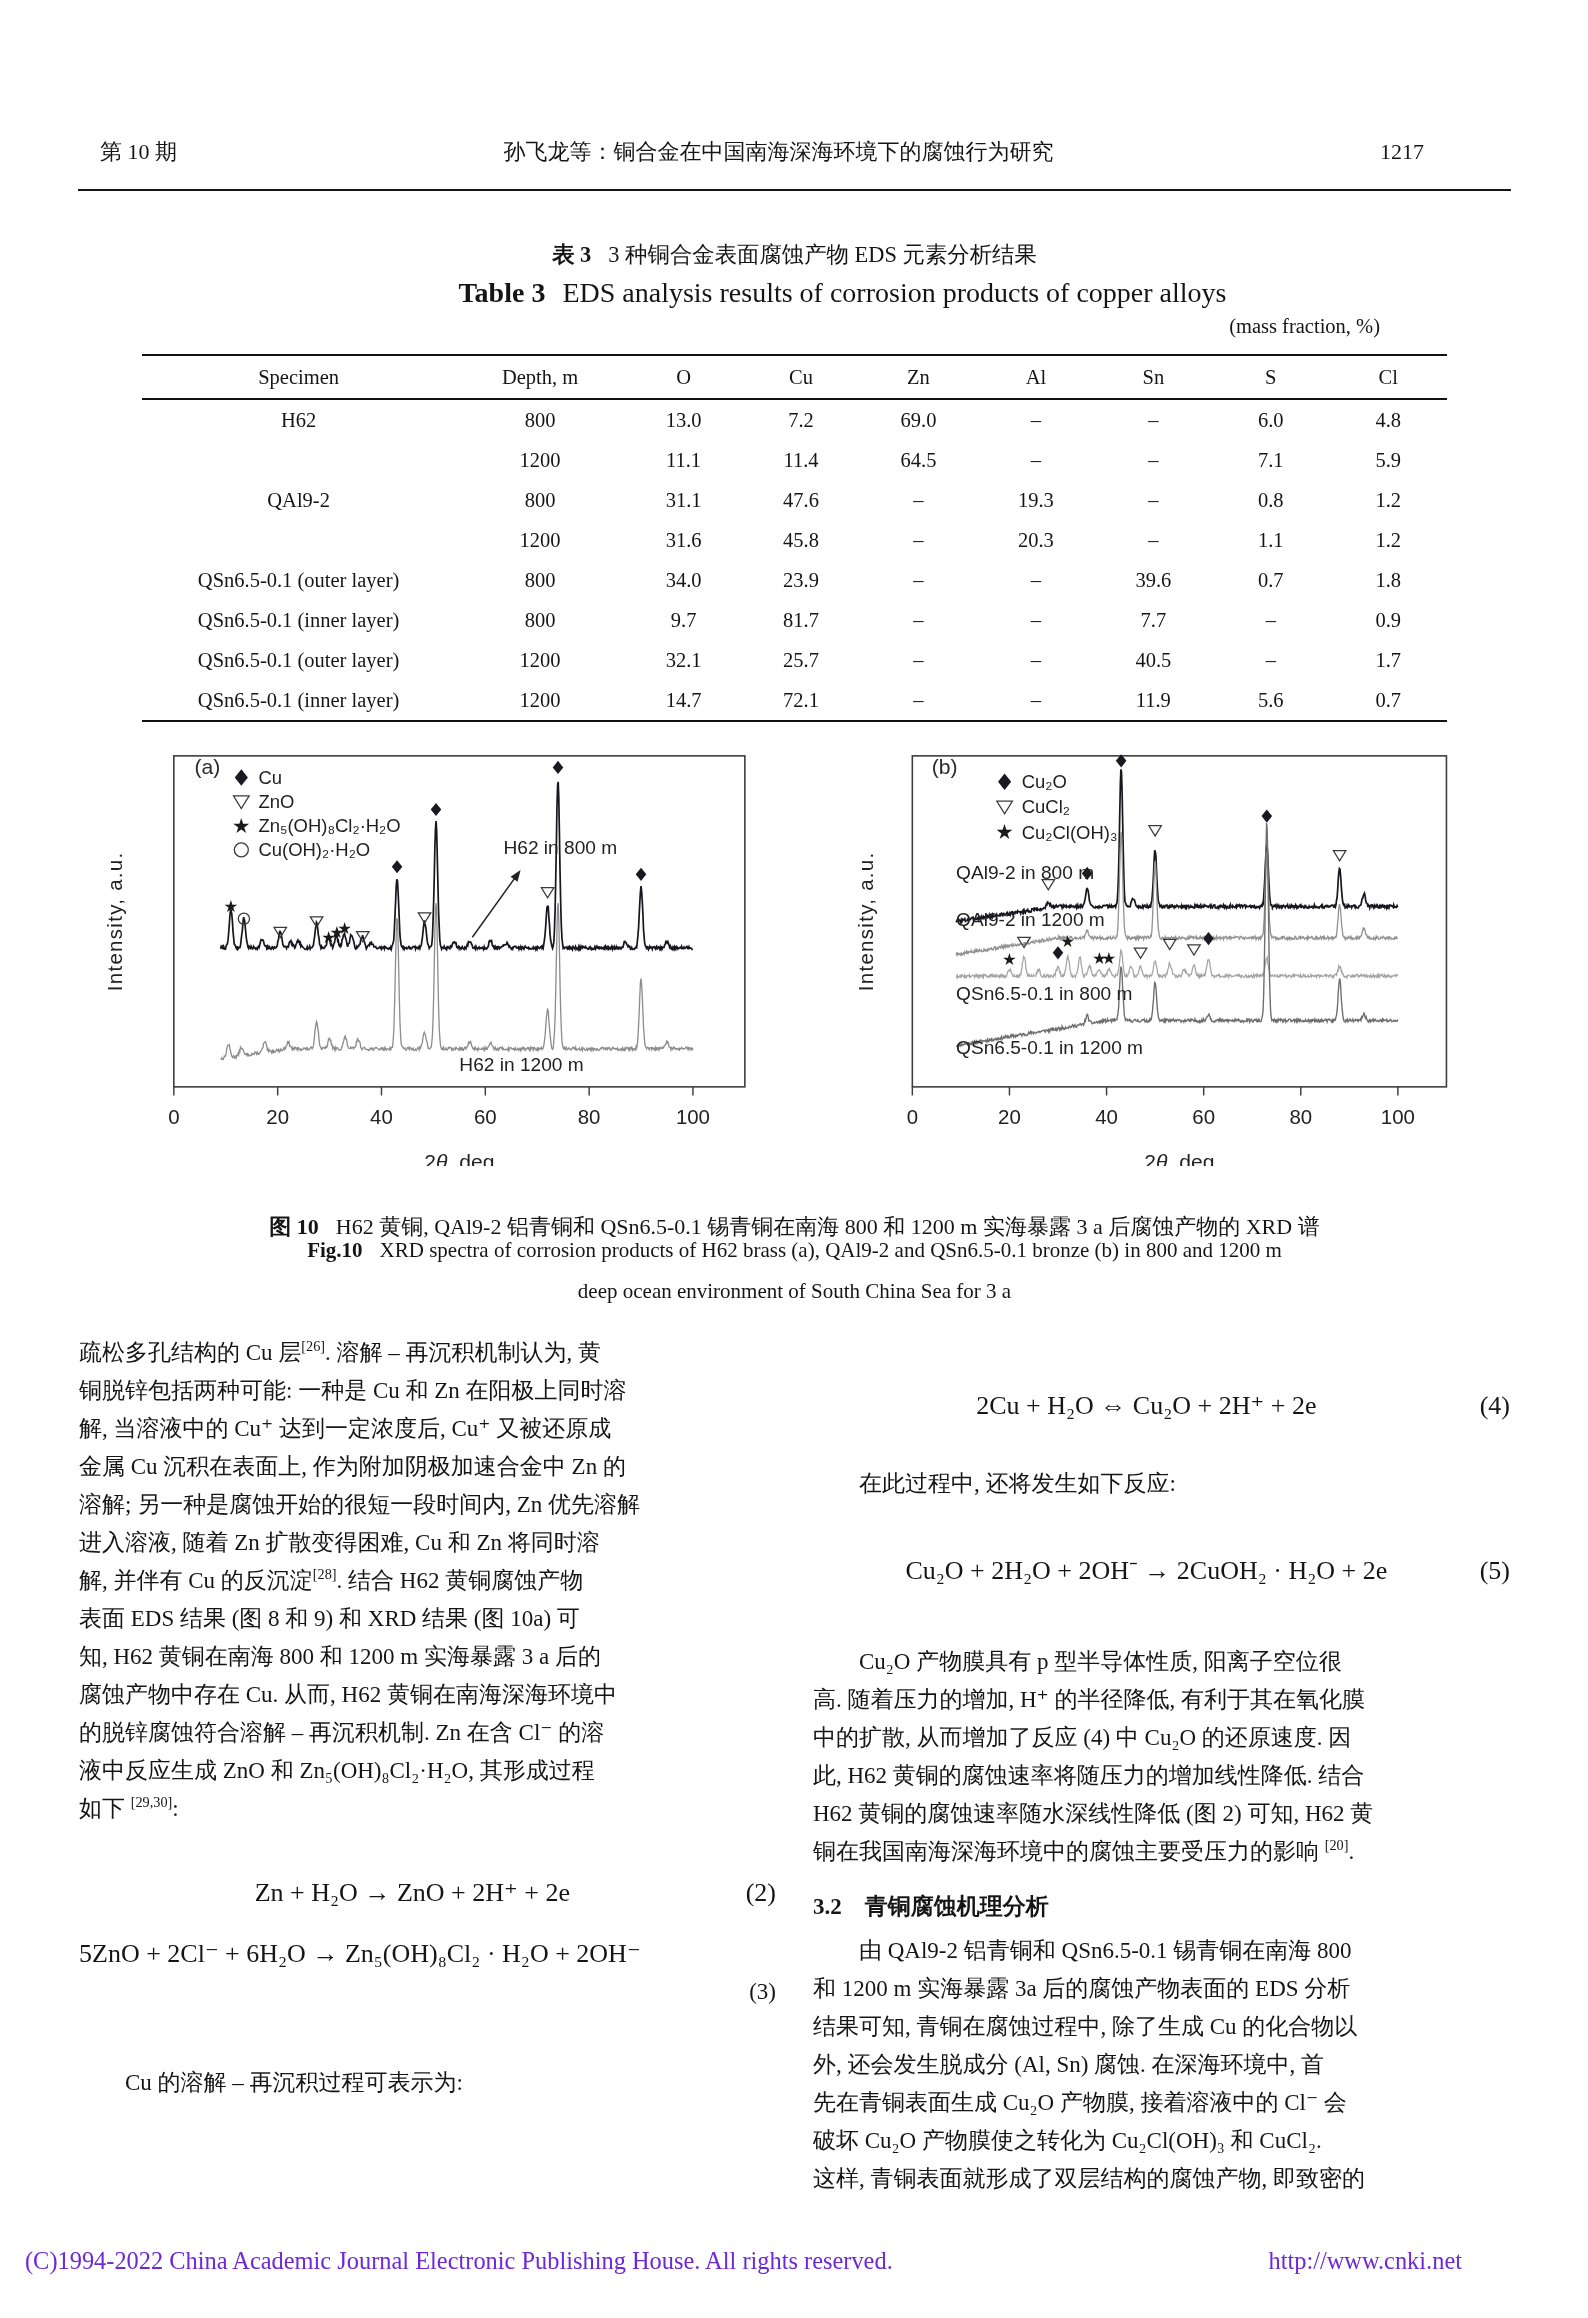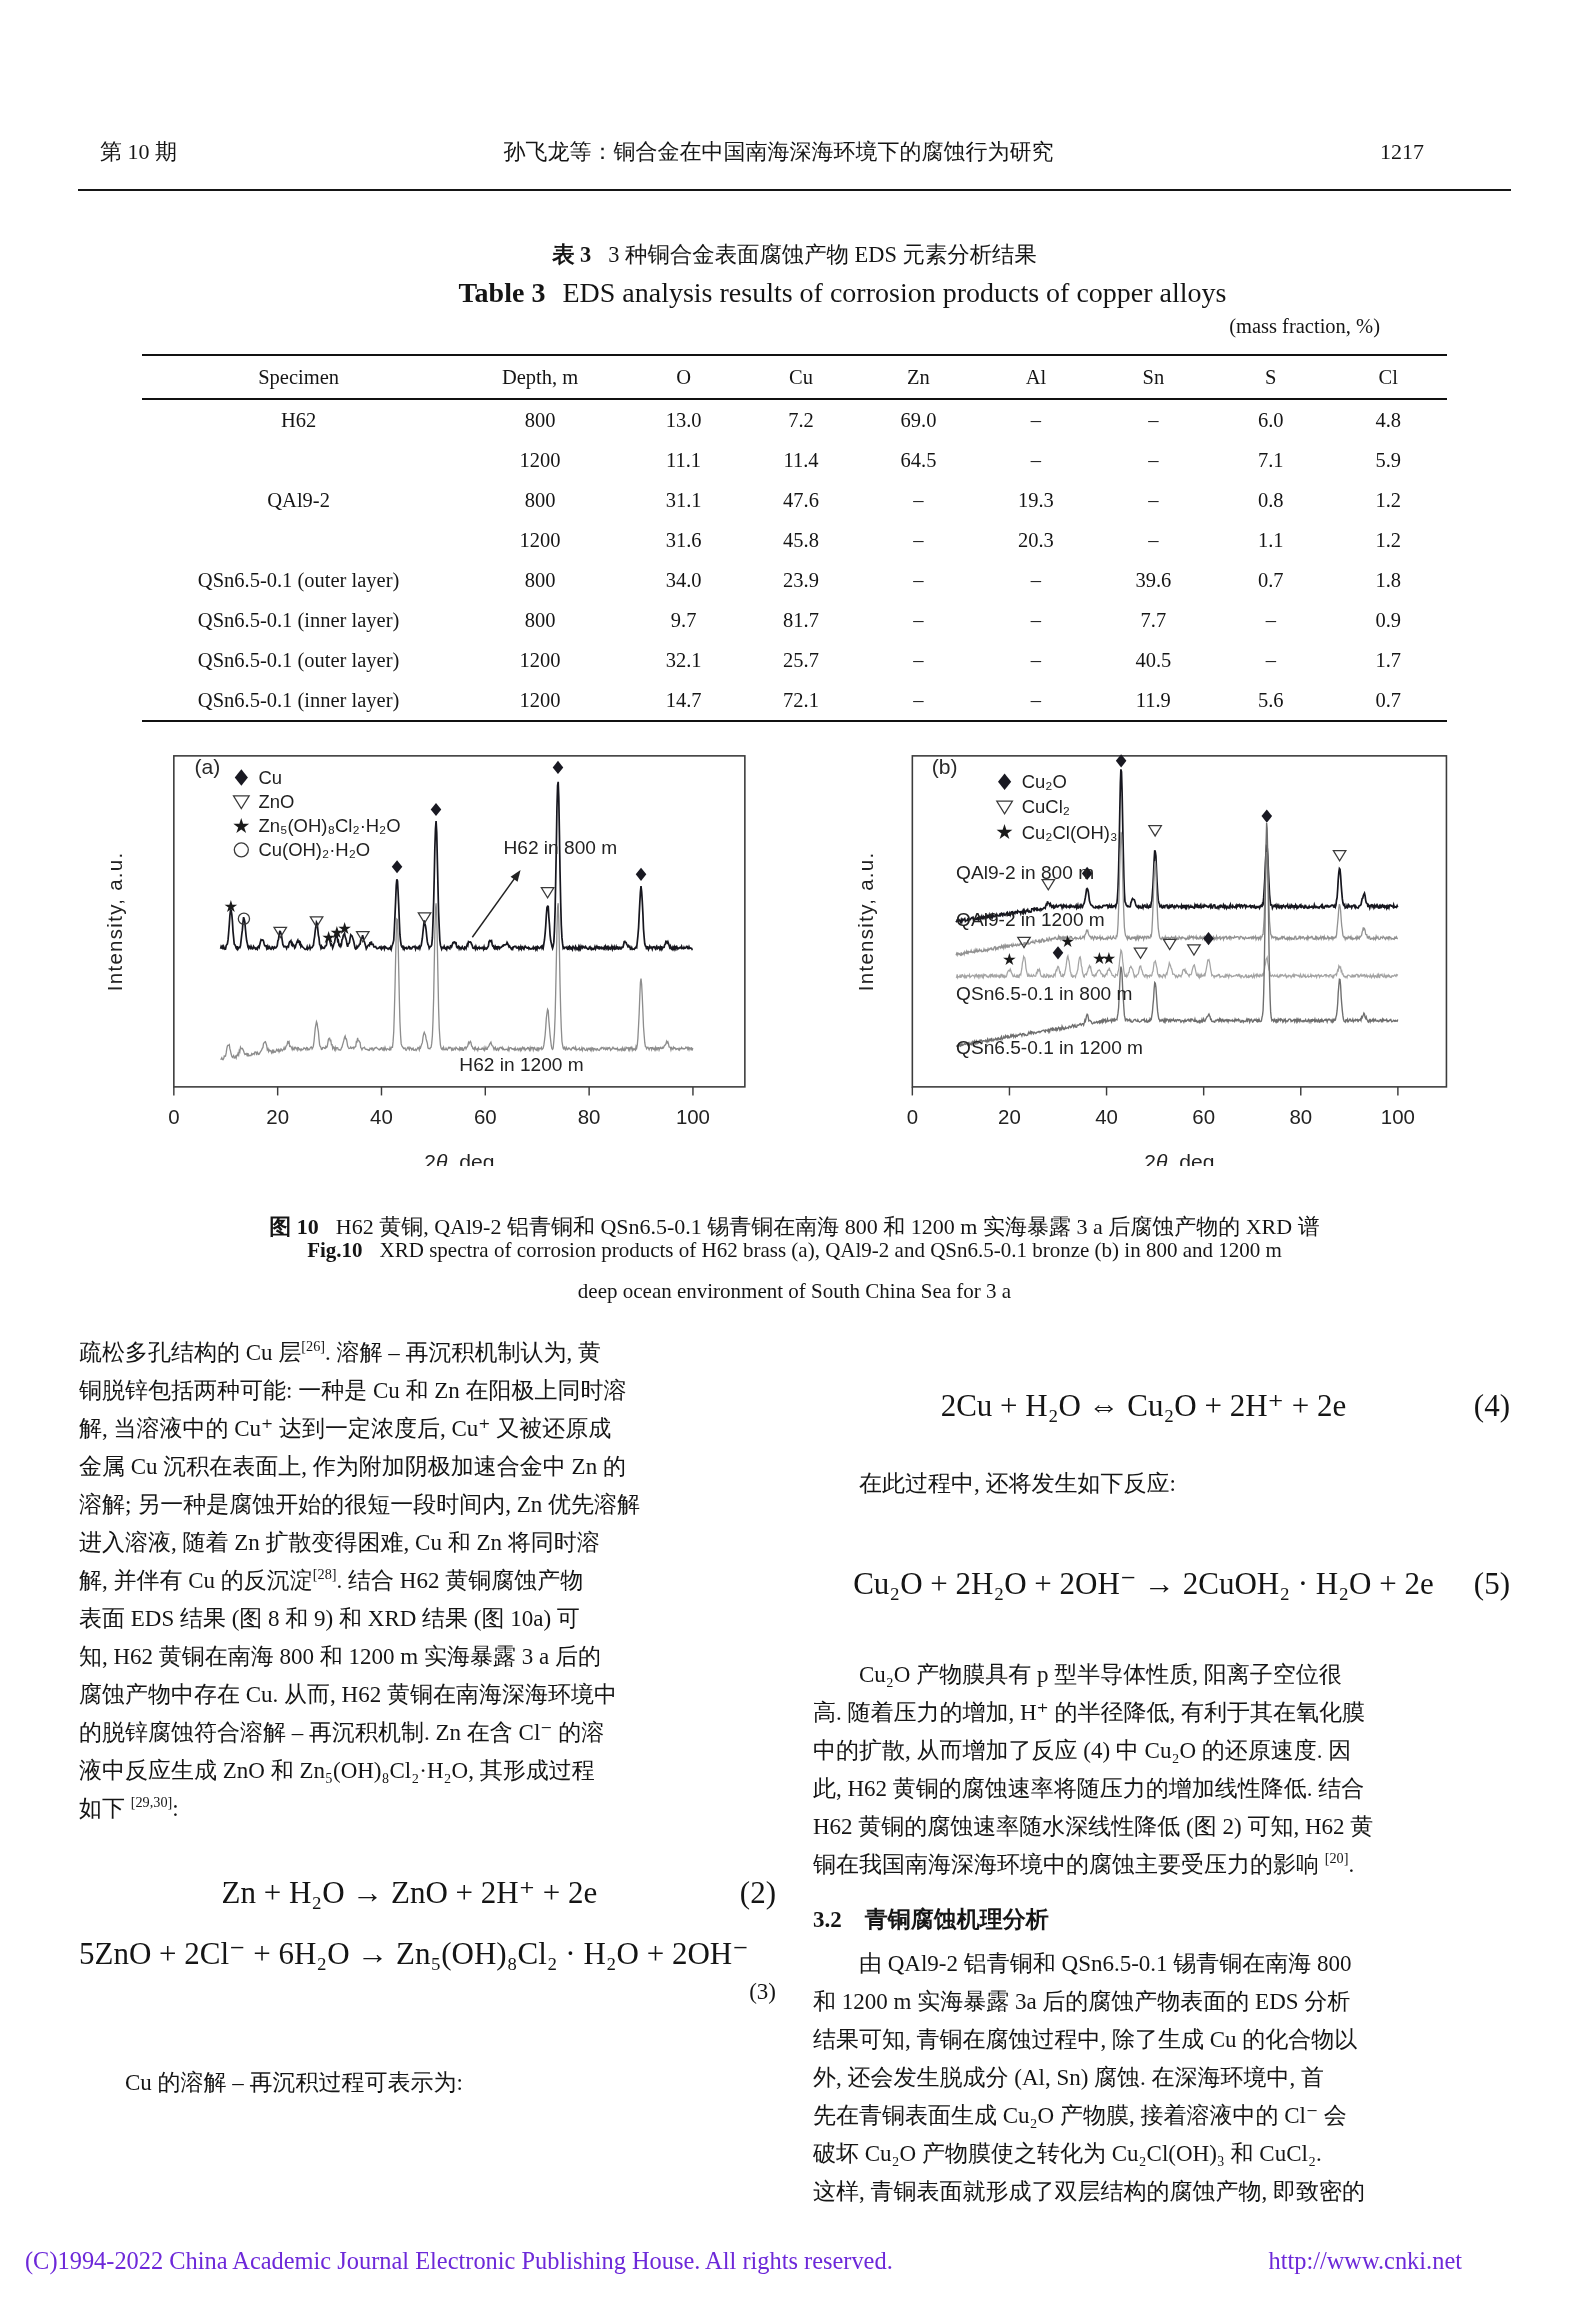--- a/index.html
+++ b/index.html
@@ -28,31 +28,31 @@
   .figure-row{top:744px;left:0;width:100%;display:flex;justify-content:center;gap:51px;}
   .panelwrap{position:relative;}
   .fcap-zh{top:1196px;left:0;width:100%;text-align:center;font-size:22px;margin-top:16px;}
   .fcap-en1{top:1238px;left:0;width:100%;text-align:center;font-size:21px;}
   .fcap-en2{top:1279px;left:0;width:100%;text-align:center;font-size:21px;}
 
   
   .columns{top:1334px;left:79px;width:1432px;display:flex;gap:37px;}
   .col{width:697px;font-size:23px;line-height:38px;}
   .bodyline{white-space:nowrap;height:38px;}
-  .eq{display:flex;align-items:baseline;font-size:31px;}
+  .eq{display:flex;align-items:baseline;font-size:26px;}
   .eq .eq-expr{flex:1;text-align:center;white-space:nowrap;}
   .eq .eq-num{text-align:right;}
   .eq2{margin-top:46px;}
   .eq3{margin-top:23px;}
   .eq3 .eq-expr{text-align:left;}
   .eqnum-line{text-align:right;font-size:23px;height:38px;}
   .lastline{margin-top:53px;}
   .eq4{margin-top:53px;}
   .r1{margin-top:40px;}
-  .eq5{margin-top:62px;}
+  .eq5{margin-top:49px;font-family:Liberation Serif, serif;}
   .p1{margin-top:53px;}
   .section-heading{margin-top:16.5px;font-weight:bold;font-size:23px;height:38px;white-space:nowrap;}
   .p2{margin-top:6.6px;}
 
   
   .footer{top:2247px;left:25px;right:127px;display:flex;justify-content:space-between;color:#6d28d9;font-size:24.4px;}
 </style>
 </head>
 <body>
 

